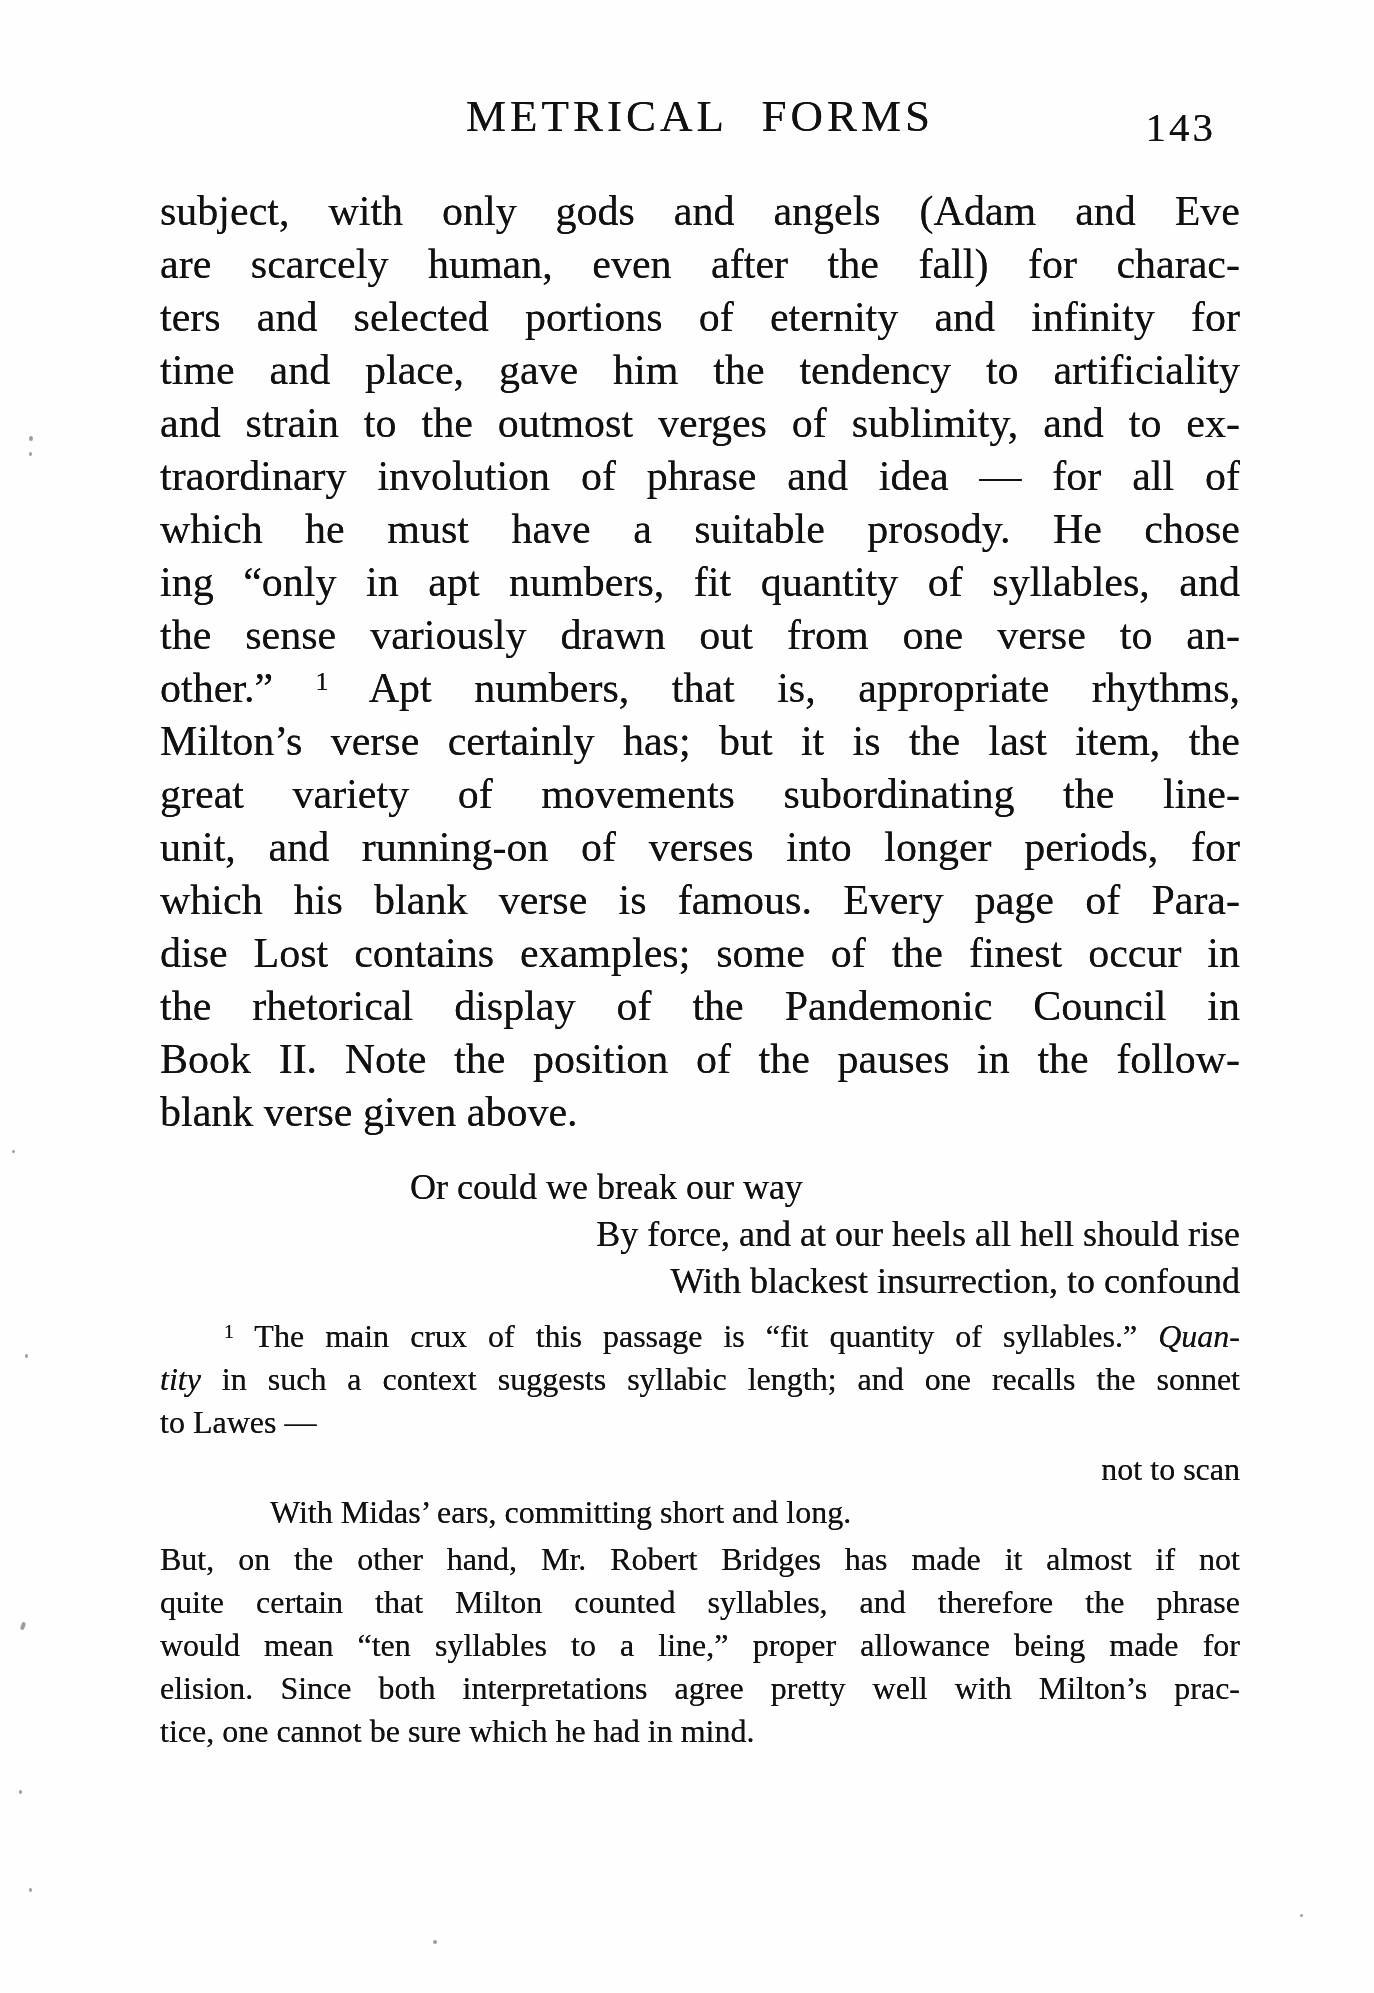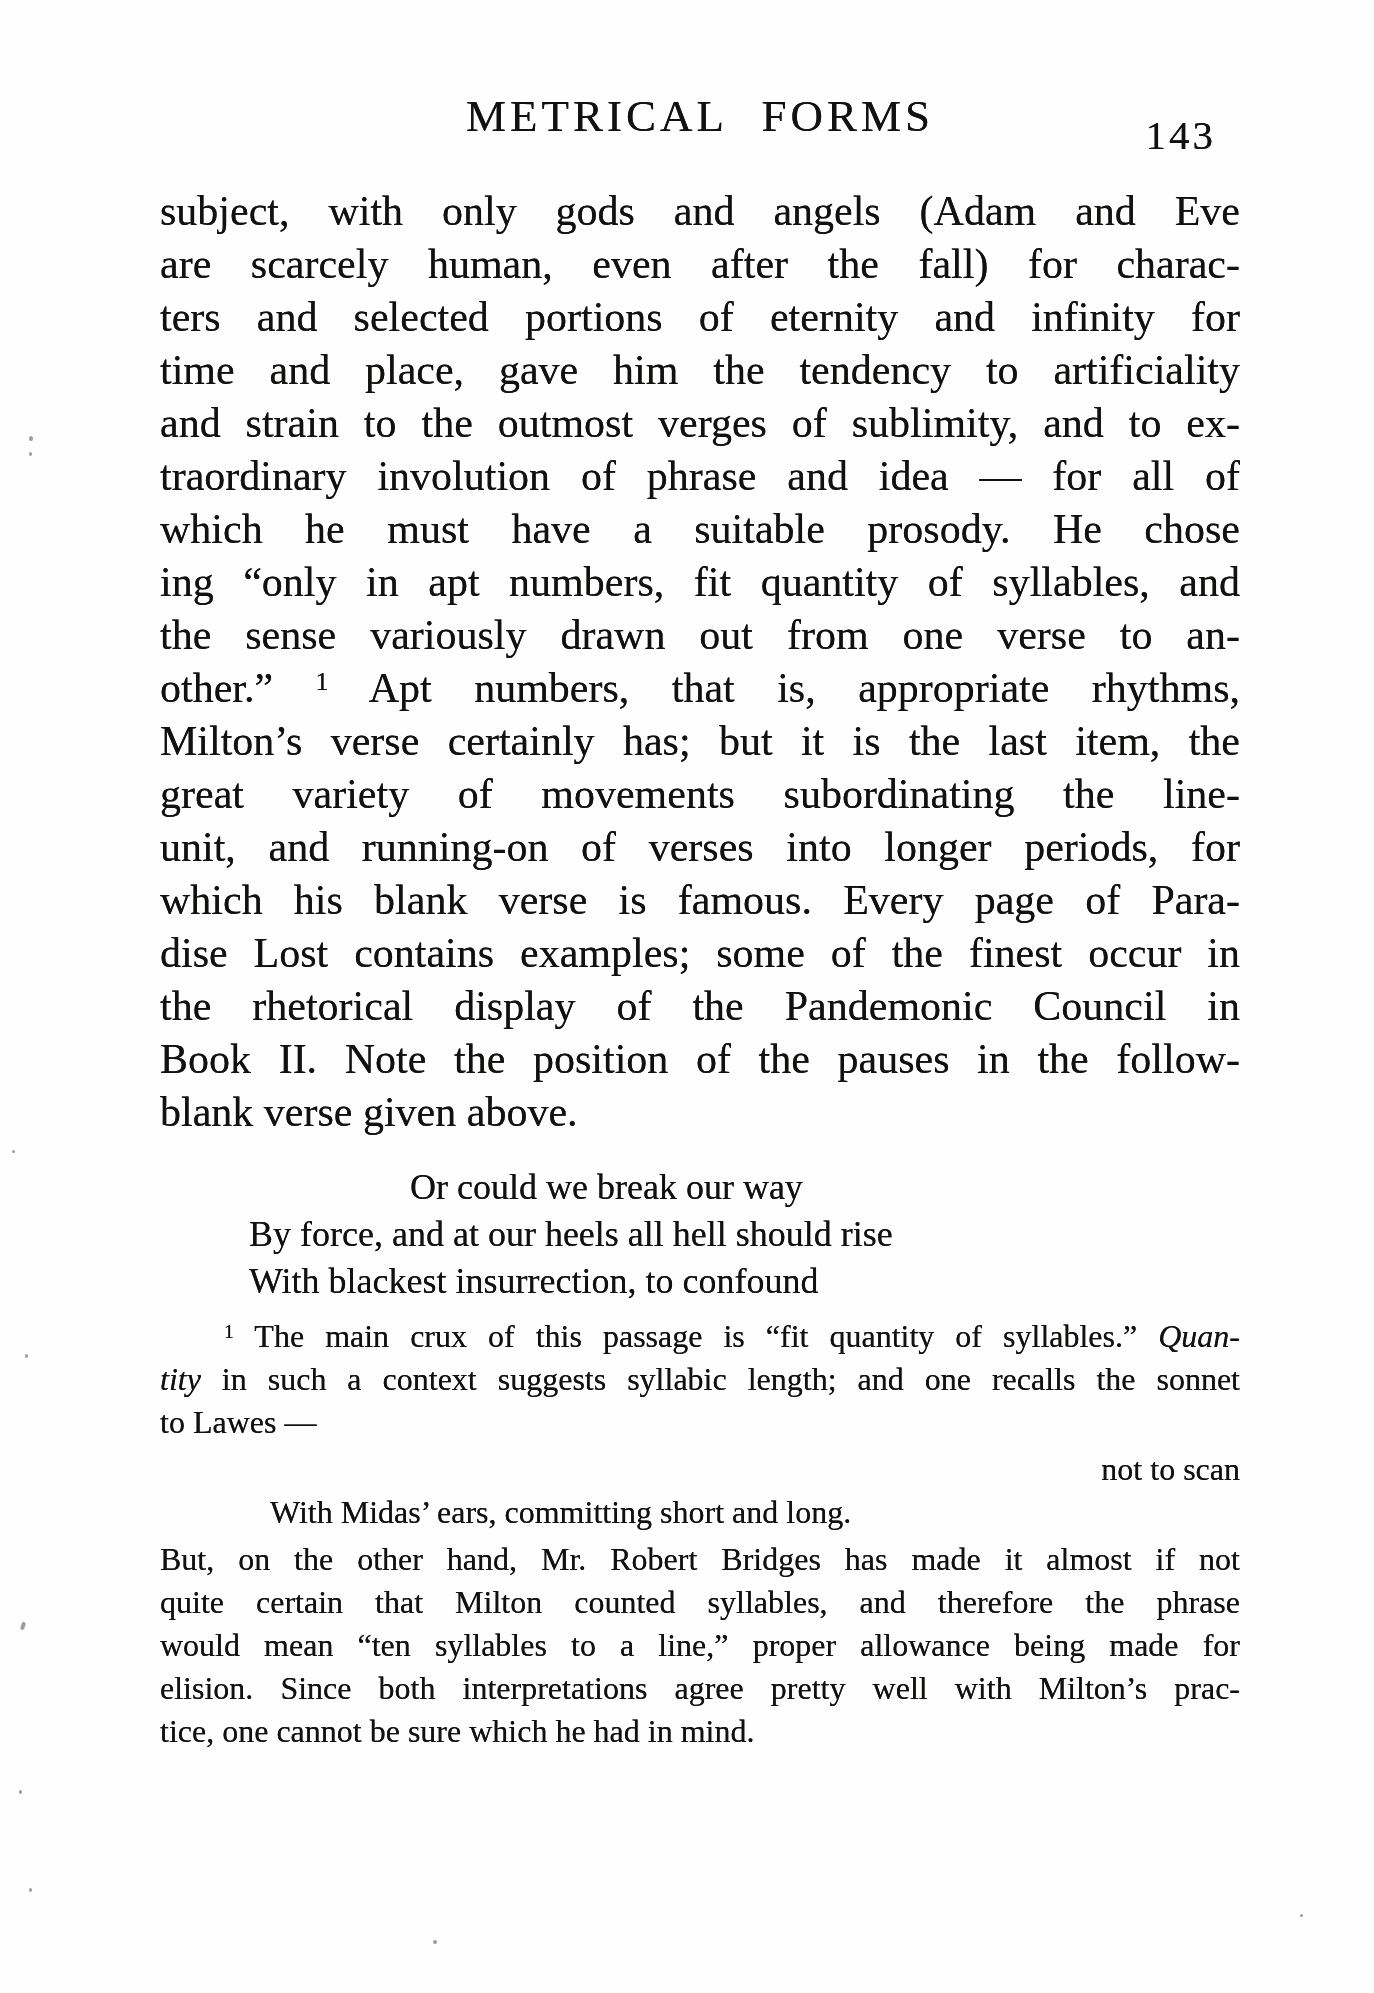--- a/index.html
+++ b/index.html
@@ -33,21 +33,21 @@
     left: 0; right: 0;
     text-align: center;
     font-size: 45px;
     line-height: 53px;
     letter-spacing: 4px;
     word-spacing: 20px;
   }
   .page-number {
     position: absolute;
     right: 24px;
-    top: 20px;
+    top: 12px;
     font-size: 41px;
     line-height: 50px;
     letter-spacing: 3px;
   }
 
   
   .body-text {
     margin-top: 42px;
     font-size: 42px;
     line-height: 53px;
@@ -59,21 +59,21 @@
   .jline.last { text-align-last: left; }
 
   
   .verse-quote {
     margin-top: 25px;
     font-size: 36px;
     line-height: 47px;
   }
   .plain-line { text-align: left; }
   .verse-line.deep    { margin-left: 250px; }
-  .verse-line.shallow { margin-left: 89px; }
+  .verse-line.shallow { margin-left: 69px; text-align: right; }
 
   
   .footnote {
     margin-top: 10px;
     font-size: 32px;
     line-height: 43px;
   }
   .fn-first { text-indent: 64px; }
   .fn-verse { margin: 4px 0; }
   .fn-center { text-align: right; }

